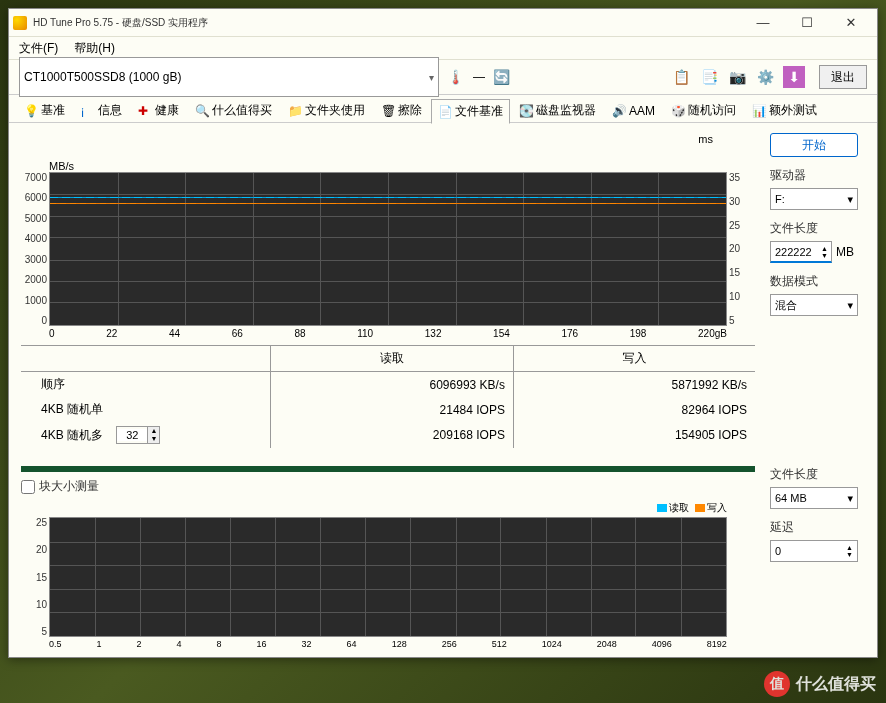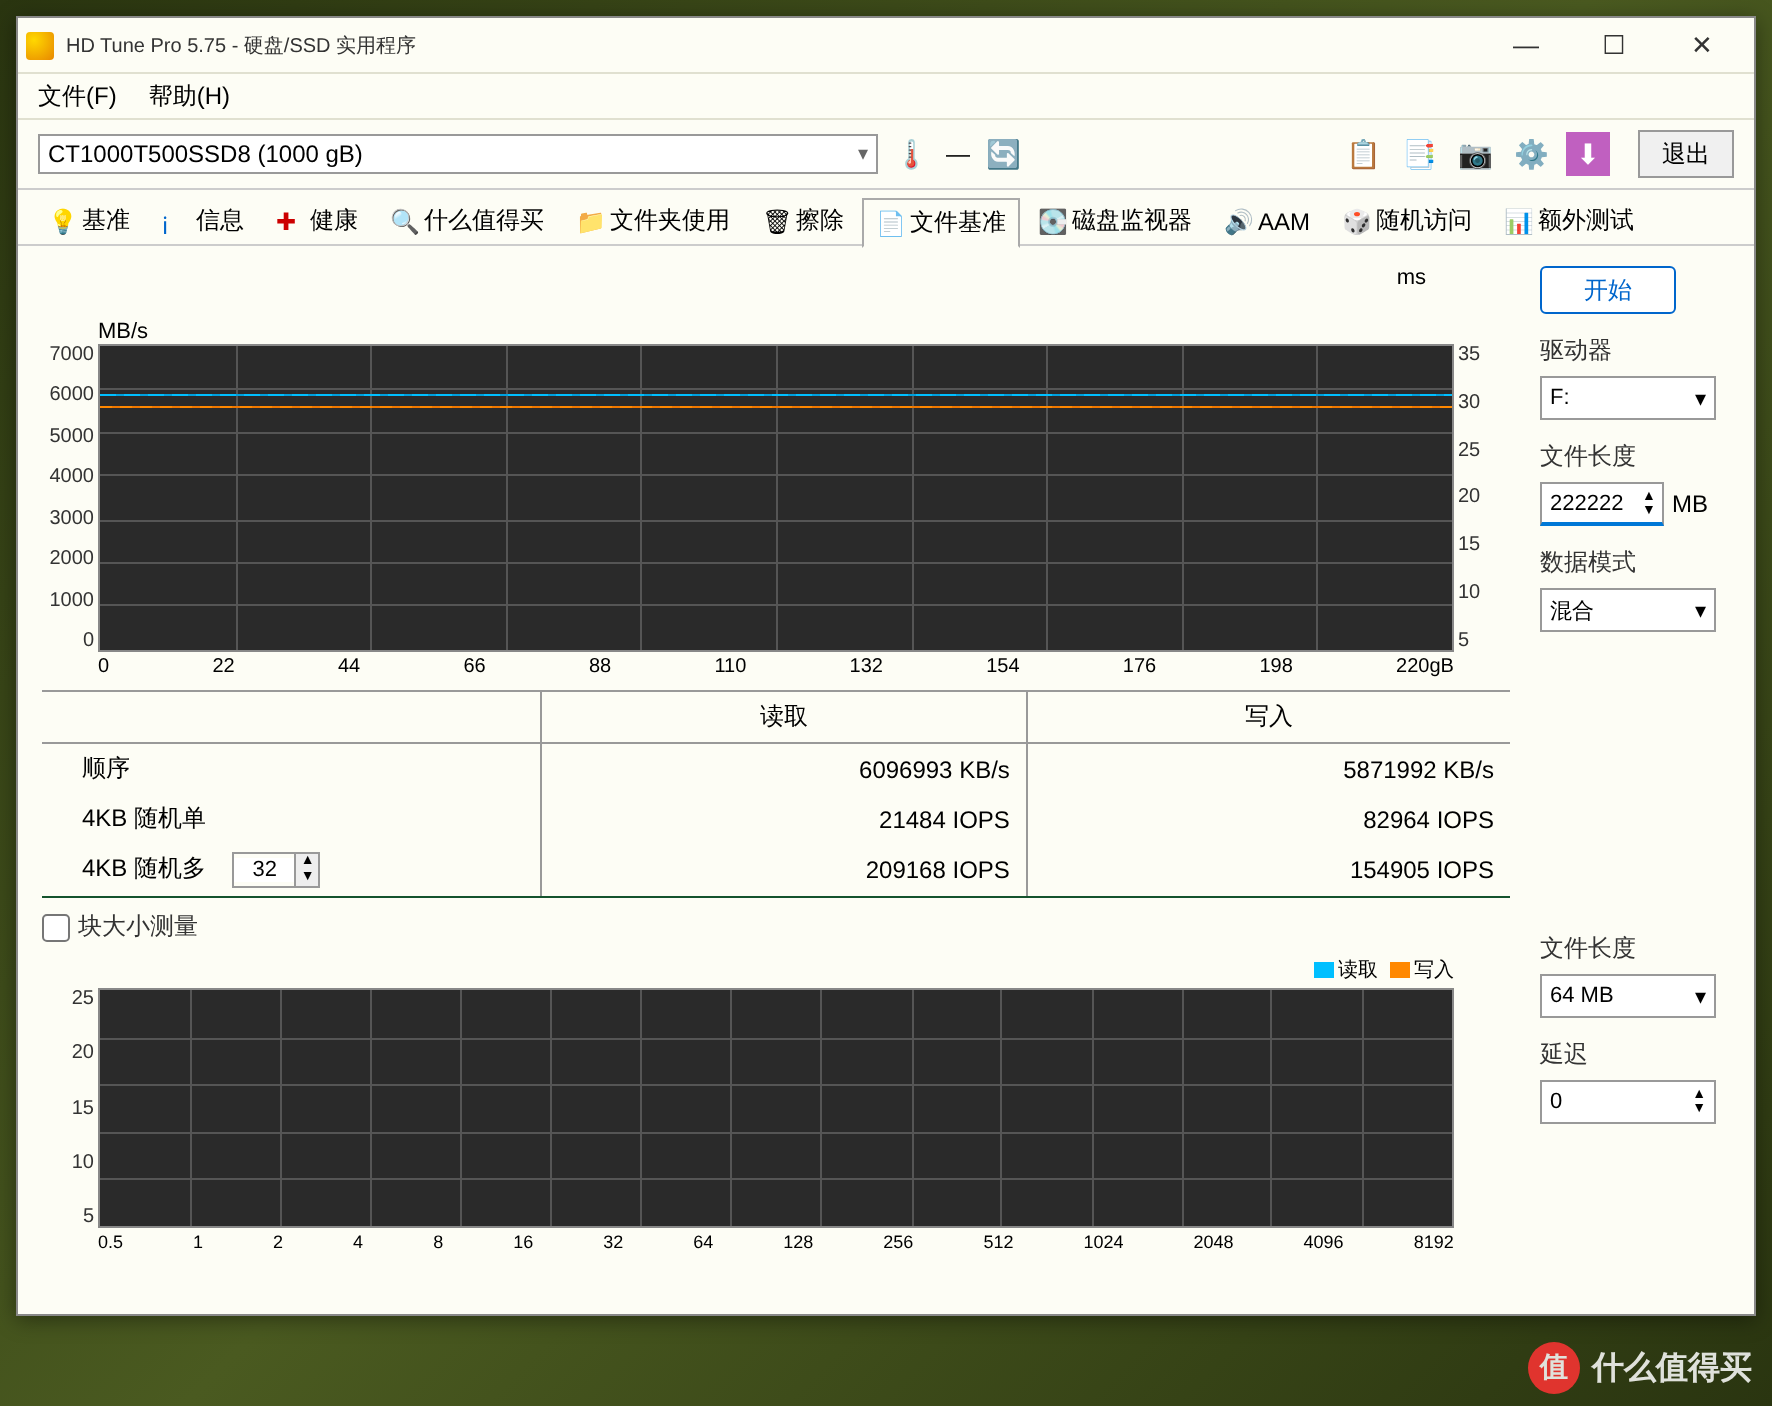--- a/index.html
+++ b/index.html
@@ -6,21 +6,21 @@
 body { width: 886px; height: 703px; background: linear-gradient(135deg, #2a3510, #4a5a20, #2a3510); overflow: hidden; position: relative; }
 .window { position: absolute; left: 8px; top: 8px; width: 870px; height: 650px; background: #fdfdf5; border: 1px solid #888; box-shadow: 0 2px 10px rgba(0,0,0,.4); }
 .titlebar { height: 28px; display: flex; align-items: center; padding: 0 4px; background: #fdfdf5; border-bottom: 1px solid #e0e0d0; }
 .titlebar .icon { width: 14px; height: 14px; background: radial-gradient(circle at 4px 4px, #ffd800, #e88800); border-radius: 2px; margin-right: 6px; }
 .titlebar .title { font-size: 10px; color: #333; flex: 1; }
 .win-btns { display: flex; }
 .win-btn { width: 44px; height: 28px; display: flex; align-items: center; justify-content: center; font-size: 13px; color: #333; }
 .menubar { height: 22px; padding: 0 6px; display: flex; align-items: center; gap: 8px; font-size: 12px; }
 .menubar span { padding: 2px 4px; }
 .toolbar1 { height: 36px; padding: 4px 10px; display: flex; align-items: center; gap: 6px; border-top: 1px solid #e0e0d0; border-bottom: 1px solid #ccc; }
-.drive-combo { width: 420px; height: 20px; font-size: 12px; font-family: monospace; border: 1px solid #999; background: #fff; padding: 0 4px; display: flex; align-items: center; justify-content: space-between; }
+.drive-combo { width: 420px; height: 40px; font-size: 12px; font-family: monospace; border: 1px solid #999; background: #fff; padding: 0 4px; display: flex; align-items: center; justify-content: space-between; }
 .drive-combo .arrow { font-size: 10px; color: #666; }
 .tbicon { width: 22px; height: 22px; display: flex; align-items: center; justify-content: center; font-size: 14px; border: 1px solid transparent; }
 .exit-btn { width: 48px; height: 24px; border: 1px solid #999; background: #f0f0f0; font-size: 12px; display: flex; align-items: center; justify-content: center; margin-left: 8px; }
 .tabbar { height: 28px; padding: 4px 8px 0; display: flex; align-items: center; gap: 2px; border-bottom: 1px solid #ccc; font-size: 12px; }
 .tab { display: flex; align-items: center; gap: 3px; padding: 3px 6px; border: 1px solid transparent; }
 .tab.active { border: 1px solid #aaa; border-bottom: 1px solid #fdfdf5; background: #fdfdf5; position: relative; top: 1px; }
 .tab .ticon { width: 14px; height: 14px; display: inline-block; }
 .content { display: flex; padding: 10px 12px; gap: 15px; }
 .maincol { flex: 1; }
 .sidecol { width: 95px; font-size: 12px; }
@@ -39,31 +39,31 @@
 .xaxis { display: flex; justify-content: space-between; font-size: 10px; padding: 2px 28px 0; }
 .results-tbl { margin-top: 6px; font-size: 12px; font-family: "SimSun", monospace; border-top: 1px solid #999; }
 .results-tbl table { width: 100%; border-collapse: collapse; }
 .results-tbl th, .results-tbl td { padding: 4px 8px; text-align: right; border-left: 1px solid #999; }
 .results-tbl th:first-child, .results-tbl td:first-child { text-align: left; border-left: none; padding-left: 20px; }
 .results-tbl th { border-bottom: 1px solid #999; font-weight: normal; text-align: center; }
 .spinner-inline { display: inline-flex; align-items: center; border: 1px solid #999; height: 18px; margin-left: 10px; }
 .spinner-inline input { width: 30px; border: none; text-align: center; font-size: 11px; outline: none; }
 .spinner-inline .sp-btns { display: flex; flex-direction: column; }
 .spinner-inline .sp-btn { width: 12px; height: 8px; font-size: 7px; line-height: 7px; text-align: center; border-left: 1px solid #999; background: #eee; }
-.divider-row { border-top: 1px solid #14532d; padding-top: 6px; }
+.divider-row { border-top: 6px solid #14532d; margin-top: 18px; padding-top: 6px; }
 .legend { display: flex; justify-content: flex-end; gap: 6px; font-size: 10px; padding: 2px 28px; }
 .legend span { display: flex; align-items: center; gap: 2px; }
 .leg-box { width: 10px; height: 8px; display: inline-block; }
 .chart2 { flex: 1; height: 120px; background: #2a2a2a; border: 1px solid #888; position: relative; }
 .chart2 .grid-v { position: absolute; top: 0; bottom: 0; width: 1px; background: #555; }
 .chart2 .grid-h { position: absolute; left: 0; right: 0; height: 1px; background: #555; }
 .side-label { font-size: 12px; color: #333; margin: 10px 0 4px; }
 .side-combo, .side-num { width: 88px; height: 22px; border: 1px solid #999; font-size: 11px; padding: 0 4px; display: flex; align-items: center; justify-content: space-between; background: #fff; }
 .side-num input { width: 60px; border: none; outline: none; font-size: 11px; }
-.start-btn { width: 68px; height: 24px; border: 1px solid #0066cc; color: #0066cc; background: #fff; display: flex; align-items: center; justify-content: center; font-size: 12px; border-radius: 3px; }
+.start-btn { width: 88px; height: 24px; border: 1px solid #0066cc; color: #0066cc; background: #fff; display: flex; align-items: center; justify-content: center; font-size: 12px; border-radius: 3px; }
 .watermark { position: absolute; right: 10px; bottom: 6px; display: flex; align-items: center; gap: 6px; color: #fff; font-size: 16px; font-weight: bold; opacity: .85; }
 .watermark .wm-badge { width: 26px; height: 26px; background: #ff3333; border-radius: 50%; display: flex; align-items: center; justify-content: center; font-size: 14px; color: #fff; }
 </style>
 </head>
 <body>
 
 <div class="window">
   <div class="titlebar">
     <span class="icon"></span>
     <span class="title">HD Tune Pro 5.75 - 硬盘/SSD 实用程序</span>

